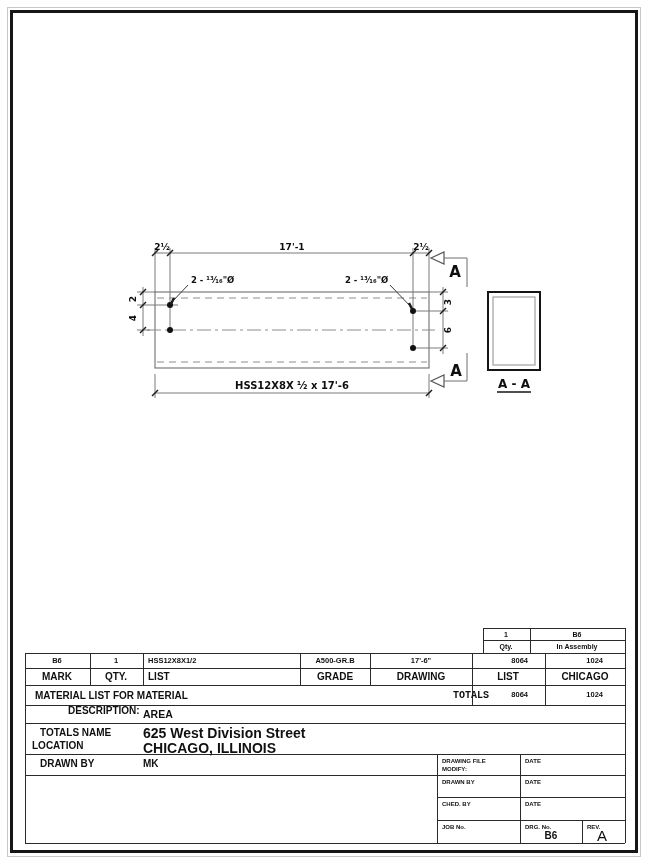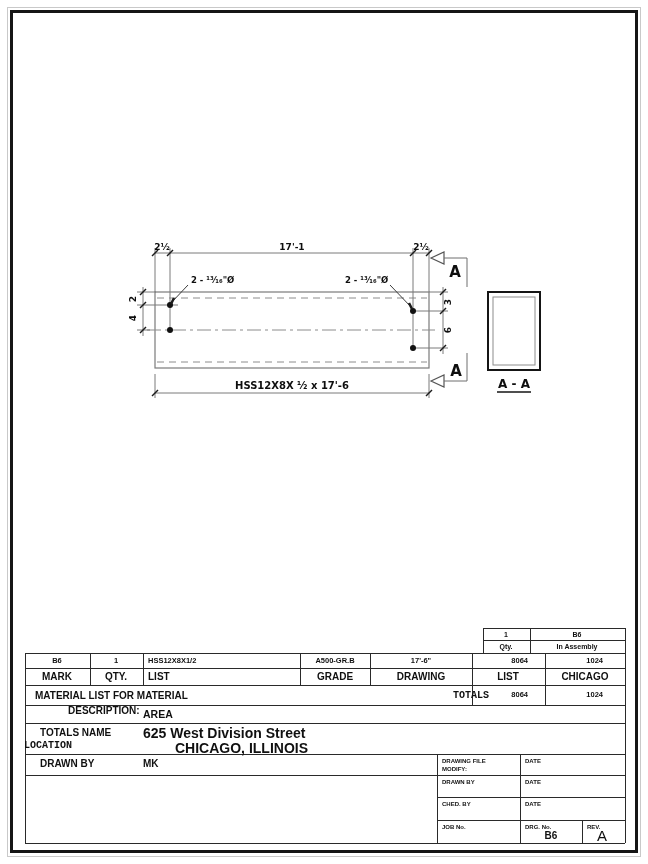--- a/index.html
+++ b/index.html
@@ -164,23 +164,23 @@
 
   <span class="t f85" style="left:35px;top:691px;">MATERIAL LIST FOR MATERIAL</span>
   <span class="t f85 r" style="left:489px;top:691px;font-family:Liberation Mono, monospace;">TOTALS</span>
   <span class="t f75 r" style="left:528px;top:691px;">8064</span>
   <span class="t f75 r" style="left:603px;top:691px;">1024</span>
 
   <span class="t f10" style="left:40px;top:706px;padding-left:28px;">DESCRIPTION:</span>
   <span class="t f105" style="left:143px;top:709px;">AREA</span>
 
   <span class="t f10" style="left:40px;top:728px;">TOTALS NAME</span>
-  <span class="t f10" style="left:24px;top:741px;font-family:Liberation Mono, monospace;">LOCATION</span>
+  <span class="t f10" style="left:32px;top:741px;">LOCATION</span>
   <span class="t f12" style="left:143px;top:726px;">625 West Division Street</span>
-  <span class="t f12" style="left:143px;top:741px;margin-left:32px;">CHICAGO, ILLINOIS</span>
+  <span class="t f12" style="left:143px;top:741px;">CHICAGO, ILLINOIS</span>
 
   <span class="t f10" style="left:40px;top:759px;">DRAWN BY</span>
   <span class="t f10" style="left:143px;top:759px;">MK</span>
 
   <span class="t f6" style="left:442px;top:758px;">DRAWING FILE</span>
   <span class="t f6" style="left:442px;top:766px;">MODIFY:</span>
   <span class="t f6" style="left:525px;top:758px;">DATE</span>
   <span class="t f6" style="left:442px;top:779px;">DRAWN BY</span>
   <span class="t f6" style="left:525px;top:779px;">DATE</span>
   <span class="t f6" style="left:442px;top:801px;">CHED. BY</span>

